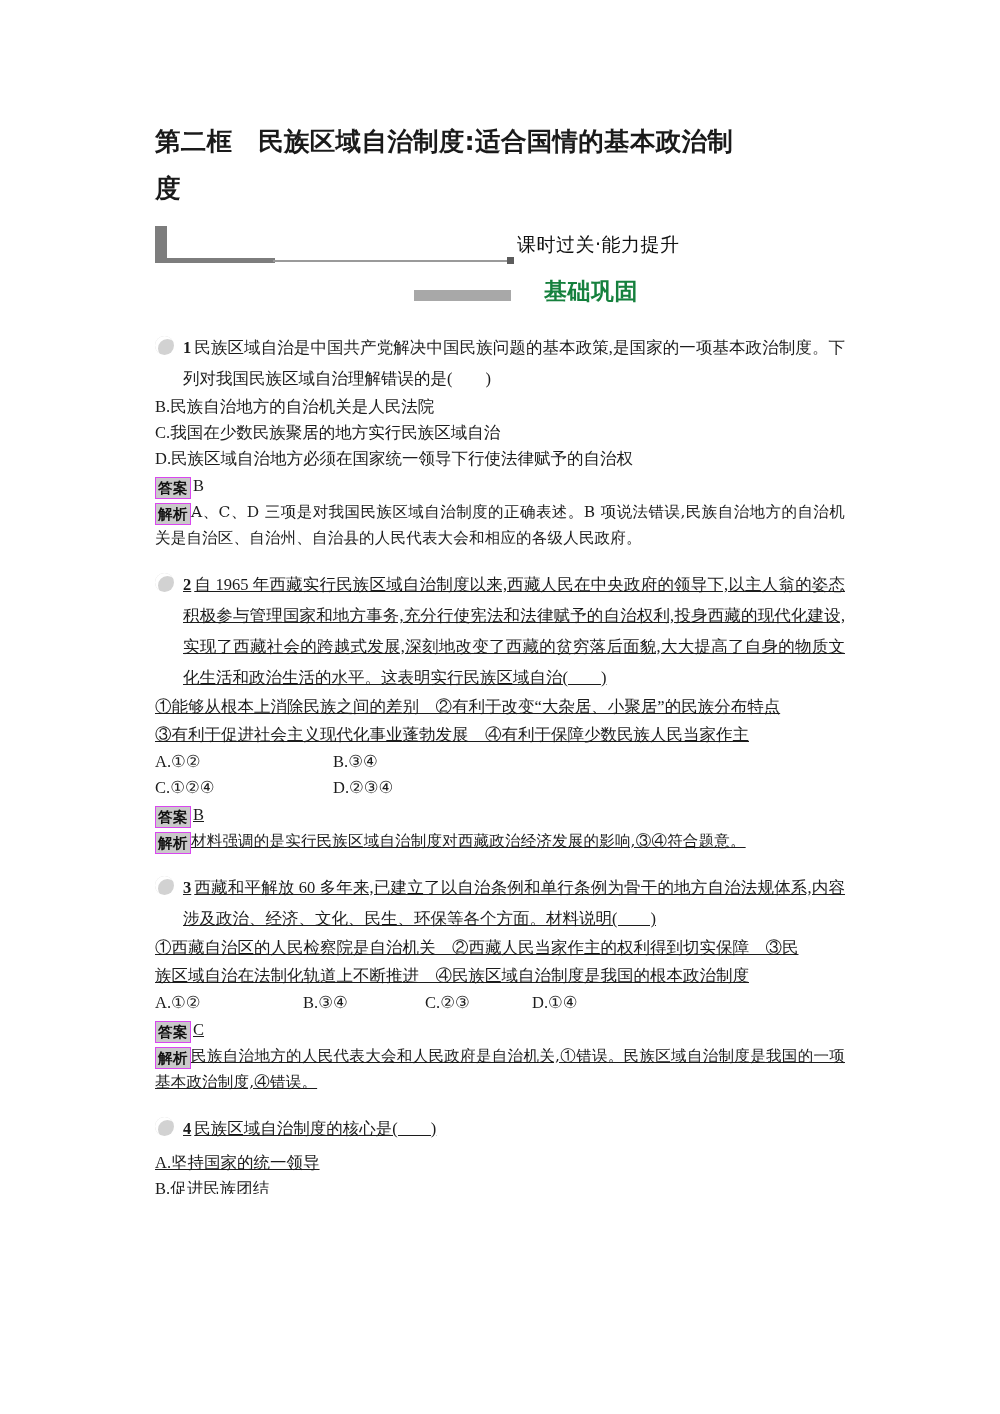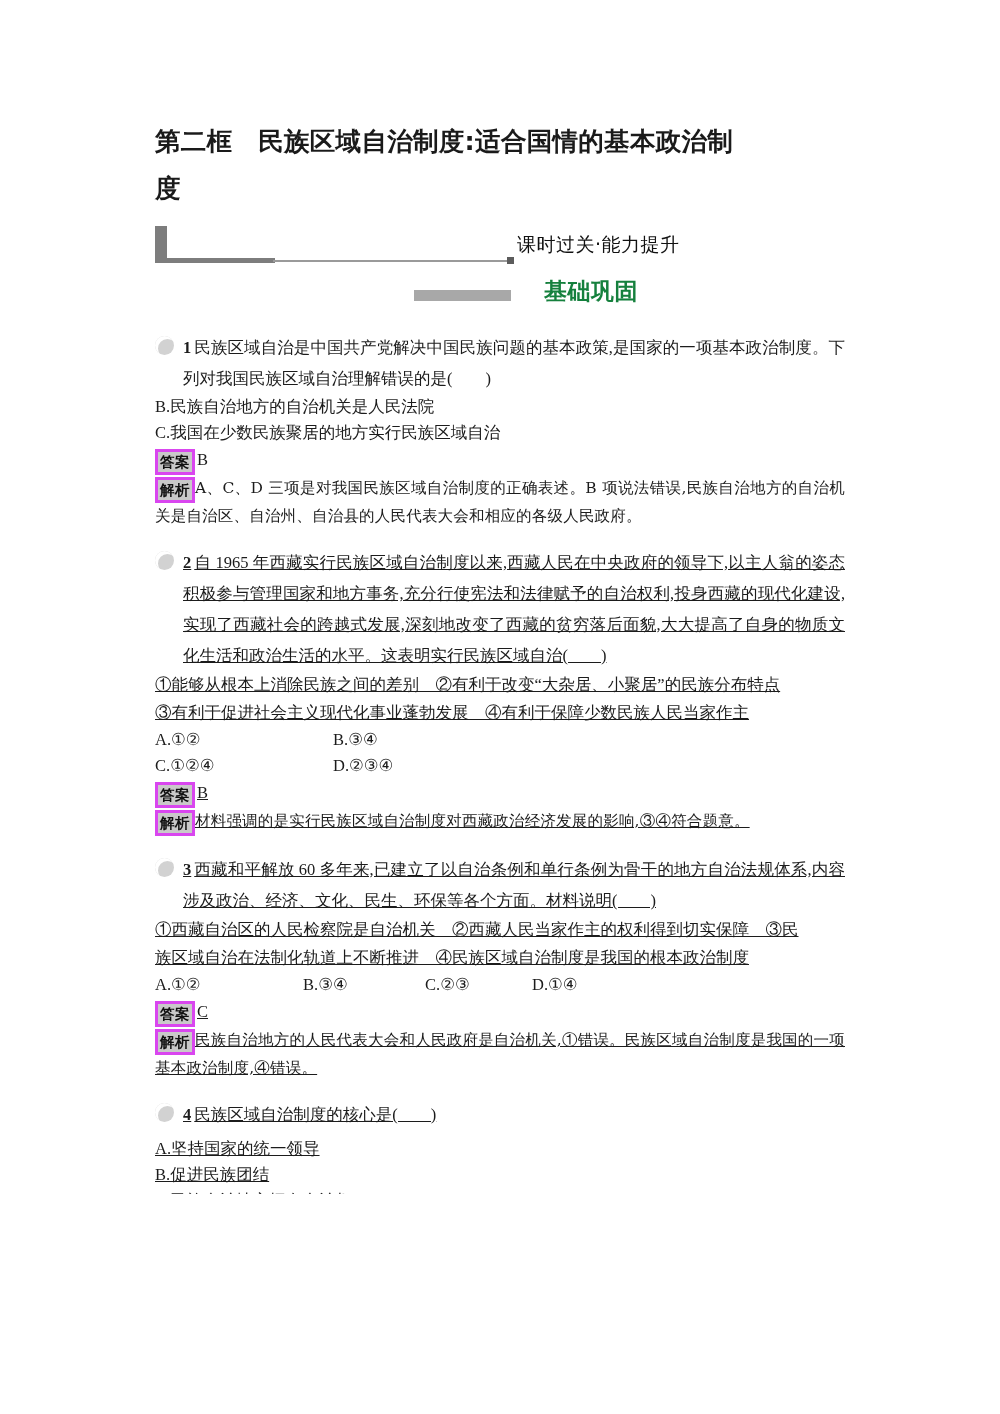--- a/index.html
+++ b/index.html
@@ -156,21 +156,21 @@
   }
 
   
   .ans-row {
     font-size: 16px;
     line-height: 25px;
     margin-top: 1px;
   }
   .tagbox {
     display: inline-block;
-    border: 3px solid #d946ef;
+    border: 1px solid #d946ef;
     background: #c9c9c9;
     font-family: "DejaVu Sans", "Liberation Sans", sans-serif;
     font-size: 14.5px;
     font-weight: 700;
     line-height: 18px;
     padding: 1px 2px 1px 2px;
     color: #111;
     vertical-align: -2px;
     letter-spacing: 0.5px;
   }
@@ -213,20 +213,21 @@
       <div class="section-title">基础巩固</div>
     </div>
 
     <div class="q-block">
       <div class="q-stem">
         <span class="q-bullet"></span>
         <span class="q-num">1</span><span>民族区域自治是中国共产党解决中国民族问题的基本政策,是国家的一项基本政治制度。下列对我国民族区域自治理解错误的是(　　)</span>
       </div>
       <div class="opt-line">B.民族自治地方的自治机关是人民法院</div>
       <div class="opt-line">C.我国在少数民族聚居的地方实行民族区域自治</div>
+      <div class="opt-line">D.民族区域自治地方必须在国家统一领导下行使法律赋予的自治权</div>
       <div class="ans-row">
         <span class="tagbox">答案</span><span class="ans-val">B</span>
       </div>
       <div class="ana-row">
         <span class="tagbox">解析</span><span class="ana-text">A、C、D 三项是对我国民族区域自治制度的正确表述。B 项说法错误,民族自治地方的自治机关是自治区、自治州、自治县的人民代表大会和相应的各级人民政府。</span>
       </div>
     </div>
 
     <div class="q-block tight">
       <div class="q-stem">

